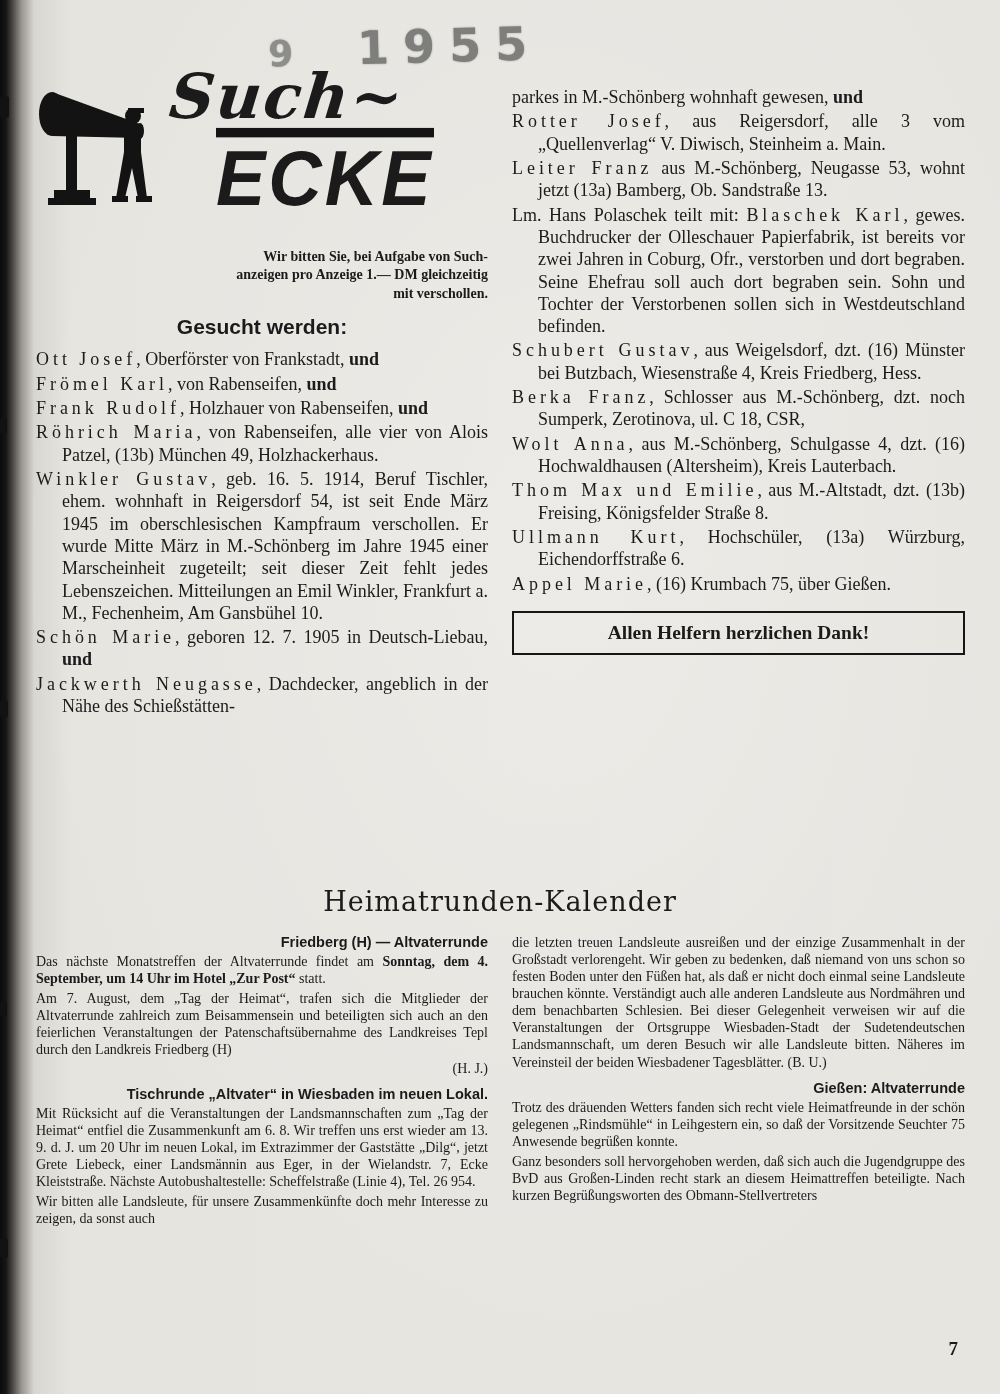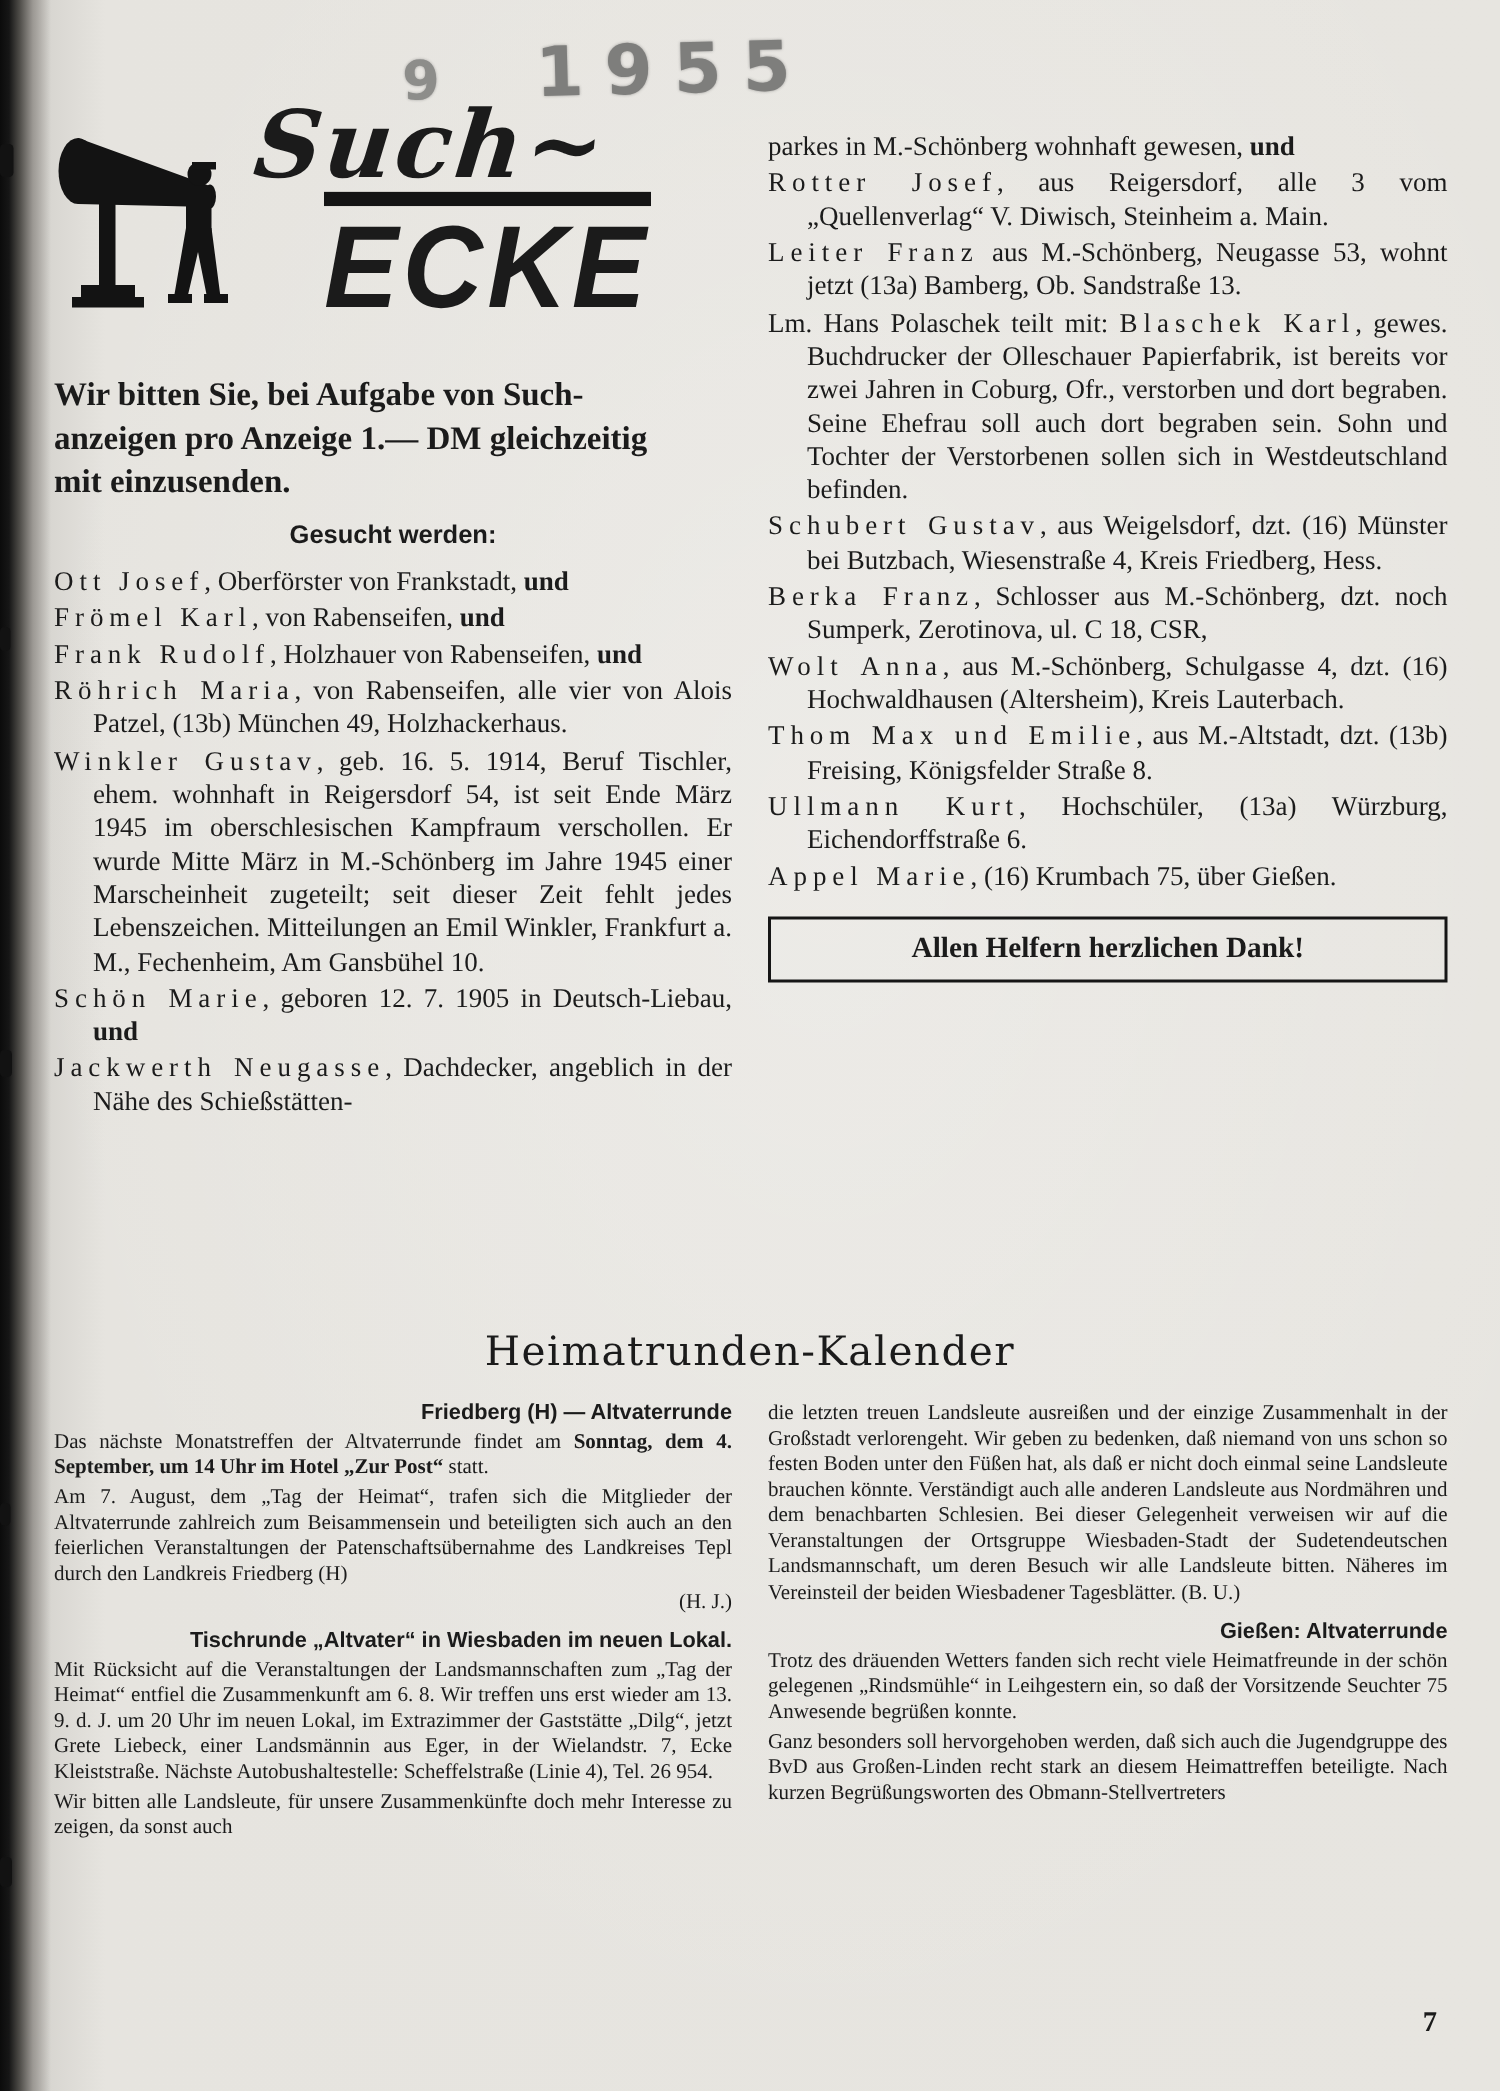--- a/index.html
+++ b/index.html
@@ -36,25 +36,25 @@
   .logo-script {
     font-family:"DejaVu Serif", serif; font-style:italic; font-weight:bold;
     font-size:62px; line-height:1; letter-spacing:2px; transform:skewX(-6deg);
   }
   .logo-block {
     font-family:"Liberation Sans", sans-serif; font-weight:900; font-style:italic;
     font-size:74px; line-height:0.95; letter-spacing:3px; margin-left:46px; margin-top:2px;
     border-top:9px solid #141414; padding-top:4px; transform:scaleY(1.05);
   }
 
-  .intro { font-weight:bold; font-size:22px; line-height:1.32; text-align:left; margin-top:10px; }
+  .intro { font-weight:bold; font-size:14px; line-height:1.32; text-align:right; margin-top:10px; }
   .intro span { display:block; }
 
   .gesucht-head {
-    font-family:"Liberation Sans", sans-serif; font-weight:bold; font-size:17px;
+    font-family:"Liberation Sans", sans-serif; font-weight:bold; font-size:21px;
     text-align:center; margin:12px 0 9px;
   }
 
   .entry, .cont {
     font-size:18px; line-height:1.24; text-align:justify; margin-bottom:2px;
   }
   .entry { padding-left:26px; text-indent:-26px; }
   .sp { letter-spacing:0.22em; }
   .und { font-weight:bold; }
 
@@ -118,21 +118,21 @@
       </svg>
       <div class="logo-text">
         <div class="logo-script">Such~</div>
         <div class="logo-block">ECKE</div>
       </div>
     </div>
 
     <p class="intro">
       <span>Wir bitten Sie, bei Aufgabe von Such-</span>
       <span>anzeigen pro Anzeige 1.— DM gleichzeitig</span>
-      <span>mit einzusenden.</span>
+      <span>mit verschollen.</span>
     </p>
 
     <h3 class="gesucht-head">Gesucht werden:</h3>
 
     <p class="entry"><span class="sp">Ott Josef</span><span>, Oberförster von Frankstadt,</span> <b class="und">und</b></p>
     <p class="entry"><span class="sp">Frömel Karl</span><span>, von Rabenseifen,</span> <b class="und">und</b></p>
     <p class="entry"><span class="sp">Frank Rudolf</span><span>, Holzhauer von Rabenseifen,</span> <b class="und">und</b></p>
     <p class="entry"><span class="sp">Röhrich Maria</span><span>, von Rabenseifen, alle vier von Alois Patzel, (13b) München 49, Holzhackerhaus.</span></p>
     <p class="entry"><span class="sp">Winkler Gustav</span><span>, geb. 16. 5. 1914, Beruf Tischler, ehem. wohnhaft in Reigersdorf 54, ist seit Ende März 1945 im oberschlesischen Kampfraum verschollen. Er wurde Mitte März in M.-Schönberg im Jahre 1945 einer Marscheinheit zugeteilt; seit dieser Zeit fehlt jedes Lebenszeichen. Mitteilungen an Emil Winkler, Frankfurt a. M., Fechenheim, Am Gansbühel 10.</span></p>
     <p class="entry"><span class="sp">Schön Marie</span><span>, geboren 12. 7. 1905 in Deutsch-Liebau,</span> <b class="und">und</b></p>

